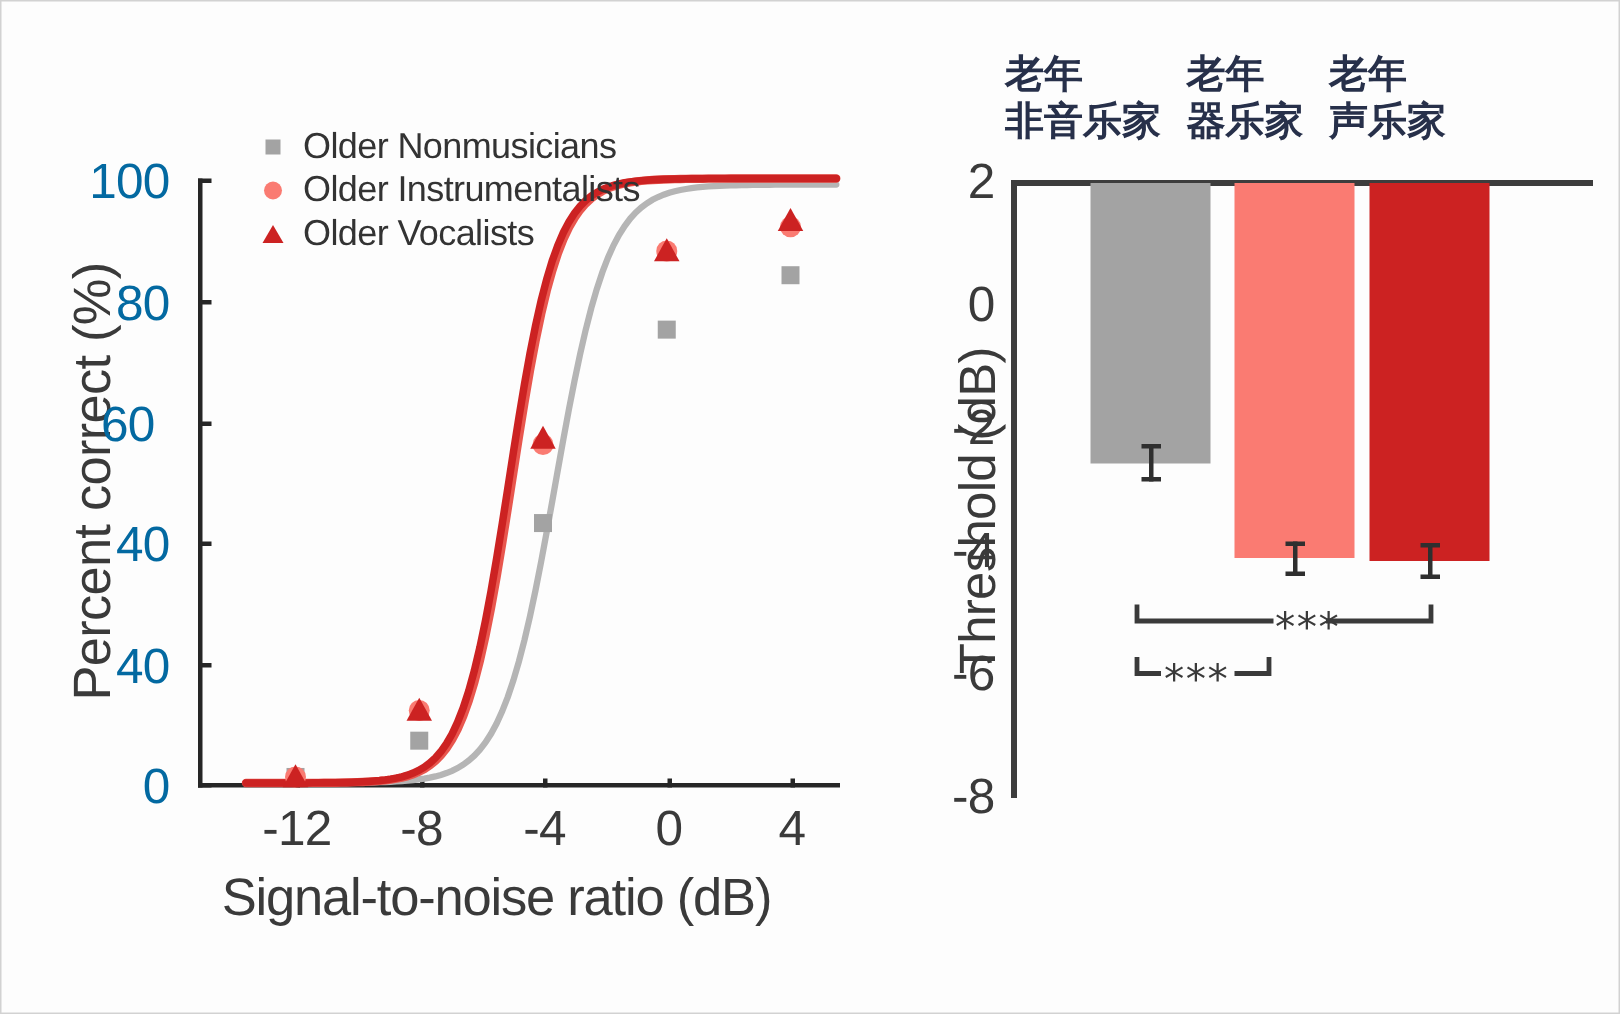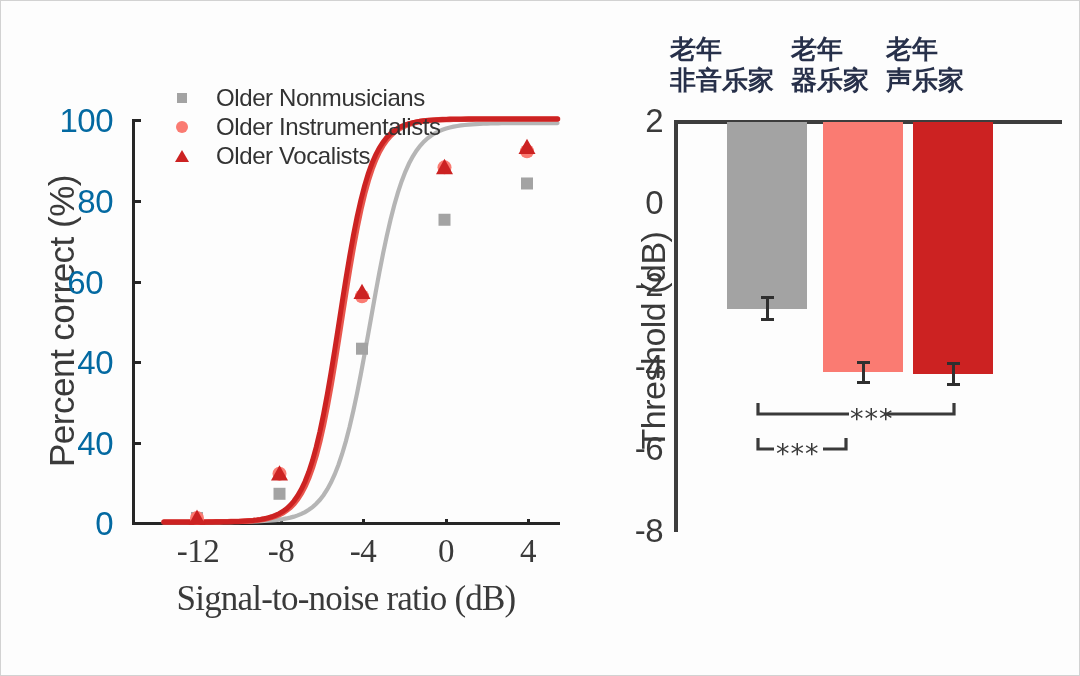--- a/index.html
+++ b/index.html
@@ -35,29 +35,28 @@
     text-align: center;
     transform: rotate(-90deg);
     transform-origin: center center;
     font-size: 35px;
     color: #3a3a3a;
     letter-spacing: -0.5px;
     white-space: nowrap;
   }
   .psy-xlabel {
     position: absolute;
-    left: 110px;
+    left: 95px;
     top: 578px;
     width: 470px;
     text-align: center;
     font-size: 35px;
     color: #3a3a3a;
     letter-spacing: -0.8px;
     white-space: nowrap;
-    font-family: Liberation Serif, serif;
   }
 
   
   #psy-yaxis {
     position: absolute;
     left: 131px;
     top: 118px;
     width: 3px;
     height: 406px;
     background: #262626;
@@ -93,35 +92,33 @@
     letter-spacing: -0.5px;
   }
   .psy-xtlabel {
     position: absolute;
     top: 532px;
     width: 70px;
     text-align: center;
     font-size: 33px;
     color: #3a3a3a;
     letter-spacing: -0.5px;
-    font-family: Liberation Serif, serif;
   }
 
   
   #psy-legend {
     position: absolute;
     left: 170px;
     top: 82px;
     width: 320px;
   }
   .legend-row {
     display: flex;
     align-items: center;
     height: 29px;
-    gap: 14px;
   }
   .legend-marker {
     width: 22px;
     display: flex;
     justify-content: center;
     align-items: center;
     flex: 0 0 22px;
   }
   .lm-square {
     width: 10px;

